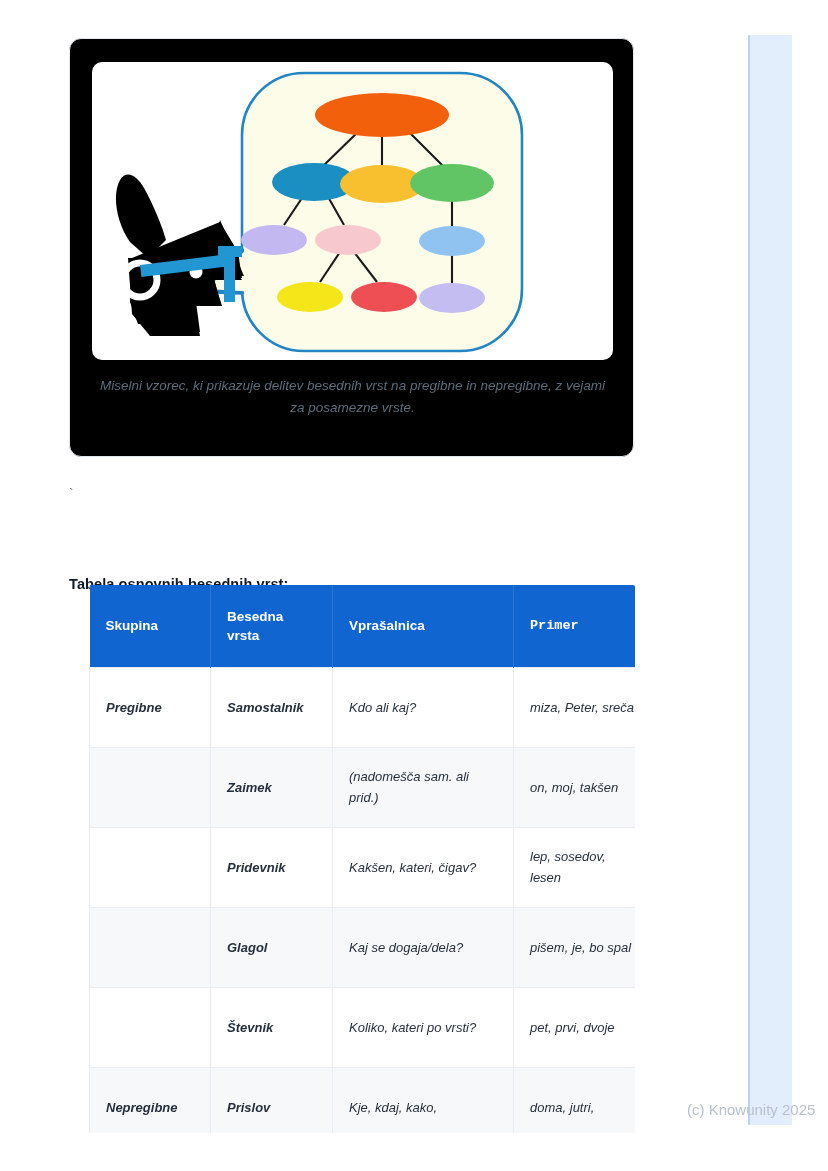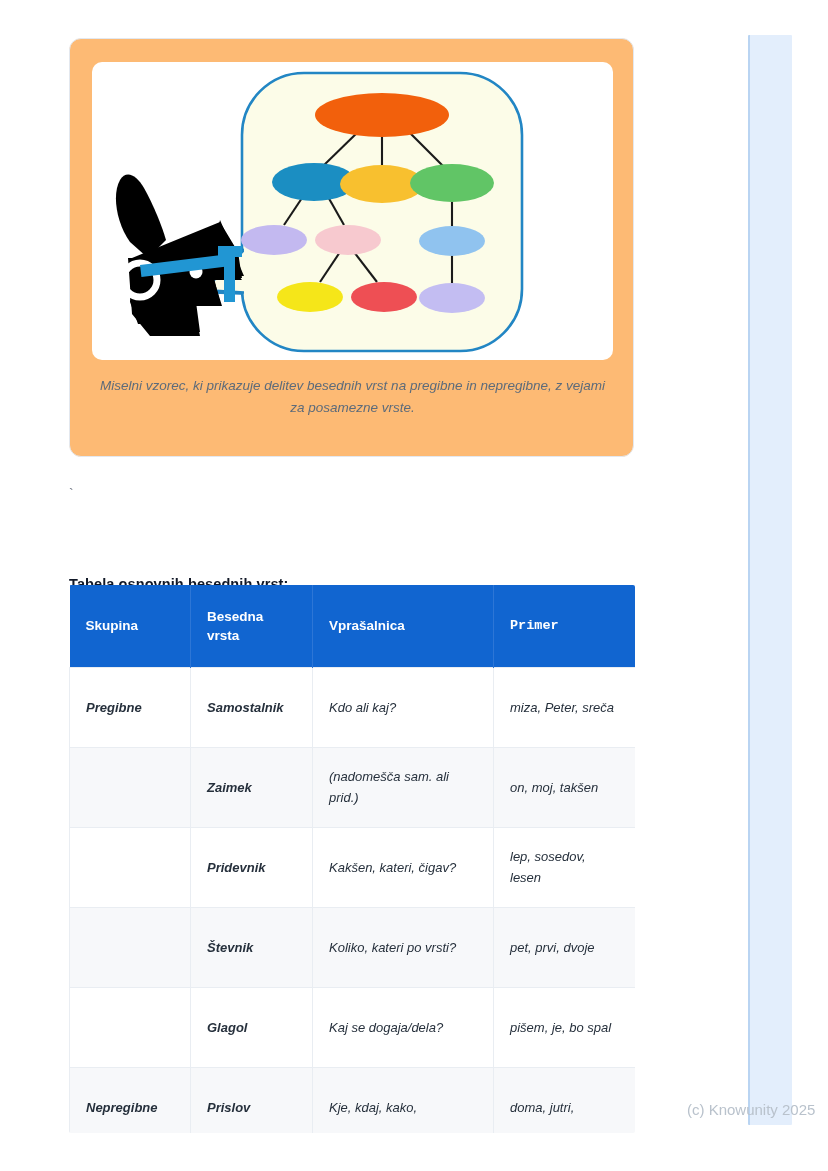--- a/index.html
+++ b/index.html
@@ -10,21 +10,21 @@
     font-family: "Liberation Sans", sans-serif;
     overflow: hidden;
   }
   .page { position: relative; width: 828px; height: 1171px; background:#fff; }
 
   
   .figure-card {
     position: absolute;
     left: 69px; top: 38px;
     width: 565px; height: 419px;
-    background: #fdba74;
+    background: #000000;
     border: 1px solid #e3e8ef;
     border-radius: 12px;
   }
   .figure-inner {
     position: absolute;
     left: 22px; top: 23px;
     width: 521px; height: 298px;
     background: #ffffff;
     border-radius: 10px;
     overflow: hidden;
@@ -67,20 +67,21 @@
     left: 69px; top: 585px;
     width: 566px;
     height: 548px;
     overflow: hidden;
     border-radius: 2px;
   }
   table.vrste {
     width: 566px;
     border-collapse: collapse;
     table-layout: fixed;
+    margin-left: 20px;
   }
   table.vrste col.c1 { width: 121px; }
   table.vrste col.c2 { width: 122px; }
   table.vrste col.c3 { width: 181px; }
   table.vrste col.c4 { width: 142px; }
 
   table.vrste thead th {
     background: #1165d0;
     color: #ffffff;
     font-size: 13.5px;
@@ -231,29 +232,29 @@
           <td>on, moj, takšen</td>
         </tr>
         <tr>
           <td class="strong"></td>
           <td class="strong">Pridevnik</td>
           <td>Kakšen, kateri, čigav?</td>
           <td>lep, sosedov, lesen</td>
         </tr>
         <tr>
           <td class="strong"></td>
+          <td class="strong">Glagol</td>
+          <td>Kaj se dogaja/dela?</td>
+          <td>pišem, je, bo spal</td>
+        </tr>
+        <tr>
+          <td class="strong"></td>
           <td class="strong">Števnik</td>
           <td>Koliko, kateri po vrsti?</td>
           <td>pet, prvi, dvoje</td>
-        </tr>
-        <tr>
-          <td class="strong"></td>
-          <td class="strong">Glagol</td>
-          <td>Kaj se dogaja/dela?</td>
-          <td>pišem, je, bo spal</td>
         </tr>
         <tr>
           <td class="strong">Nepregibne</td>
           <td class="strong">Prislov</td>
           <td>Kje, kdaj, kako,</td>
           <td>doma, jutri,</td>
         </tr>
       </tbody>
     </table>
   </div>

